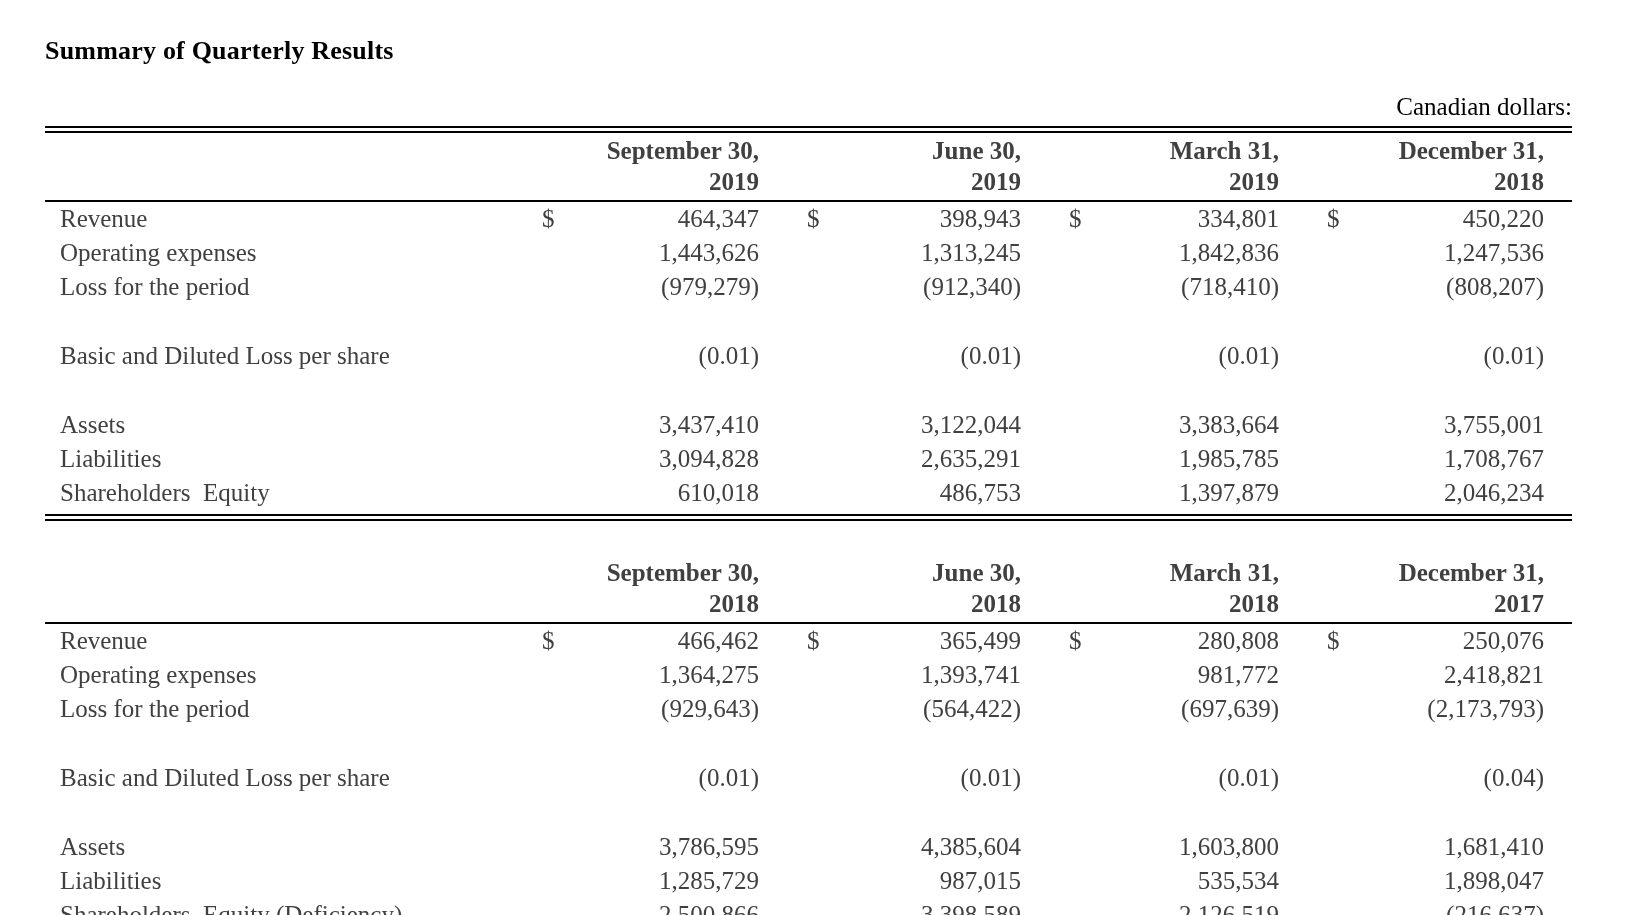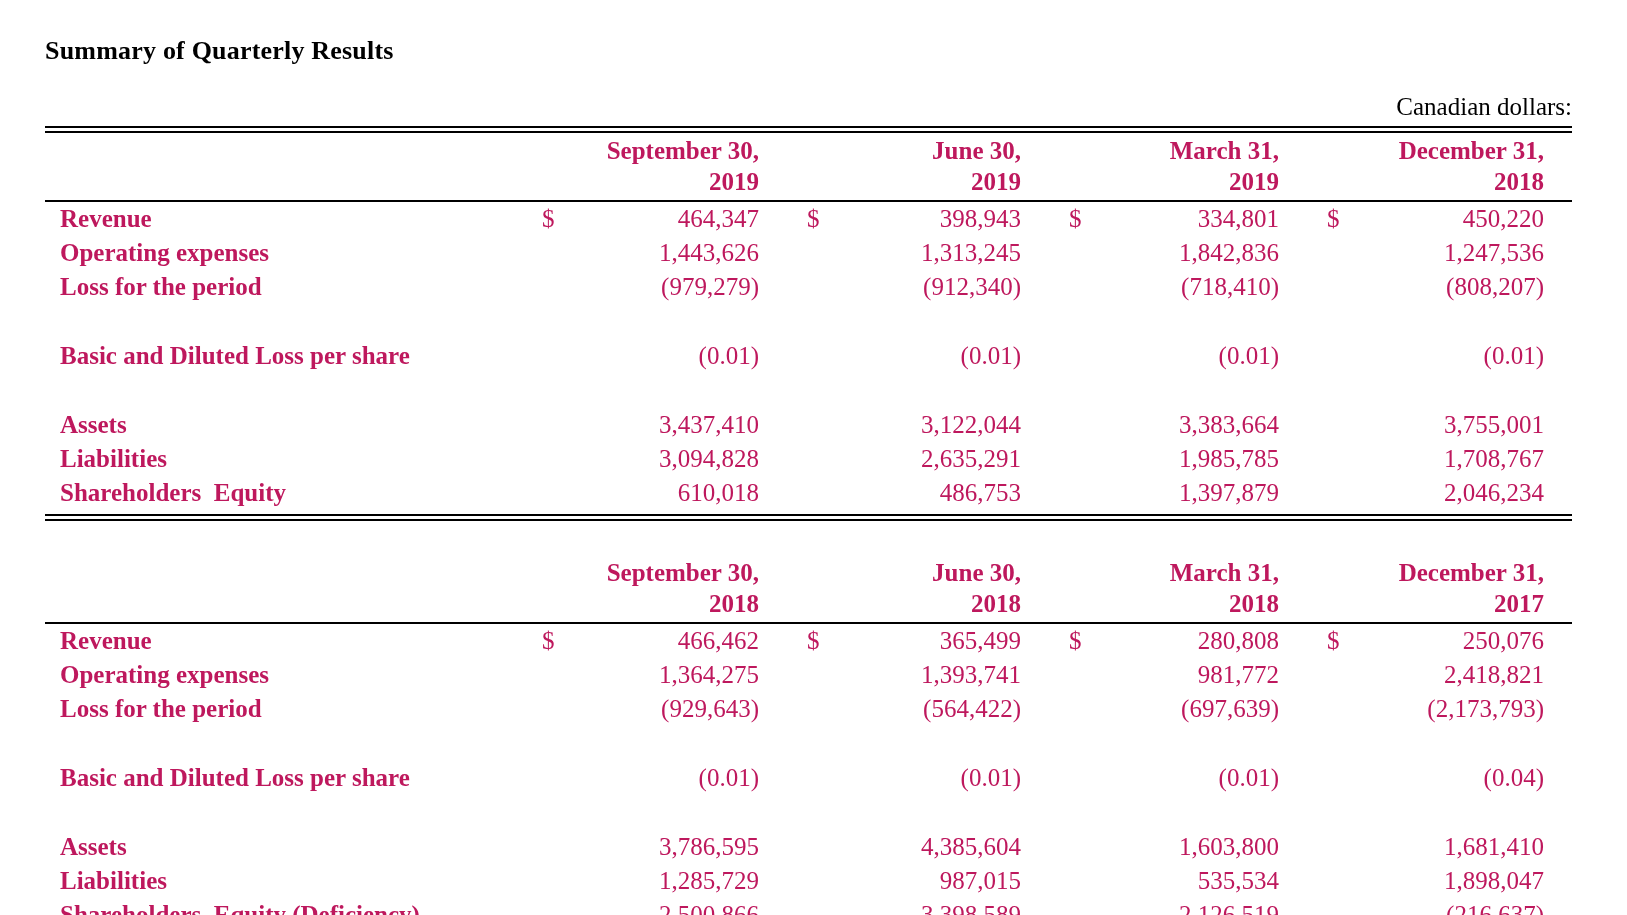--- a/index.html
+++ b/index.html
@@ -34,21 +34,21 @@
     text-align-last: justify;
   }
   .intro .line2 {
     text-align: right;
   }
   table.qtable {
     border-collapse: collapse;
     table-layout: fixed;
     width: 1527px;
     font-size: 25px;
-    color: #be185d;
+    color: #404040;
   }
   table.qtable.first {
     border-top: 7px double #000;
     margin-top: 3px;
   }
   table.qtable.second {
     margin-top: 0;
   }
   table.qtable thead th {
     font-weight: bold;
@@ -70,21 +70,20 @@
   table.qtable td {
     line-height: 32px;
     height: 32px;
     vertical-align: bottom;
     overflow: hidden;
   }
   td.row-label {
     text-align: left;
     padding-left: 15px;
     white-space: pre;
-    font-weight: bold;
   }
   td.cur {
     text-align: left;
     padding-left: 20px;
   }
   td.val {
     text-align: right;
     padding-right: 28px;
     white-space: nowrap;
   }

